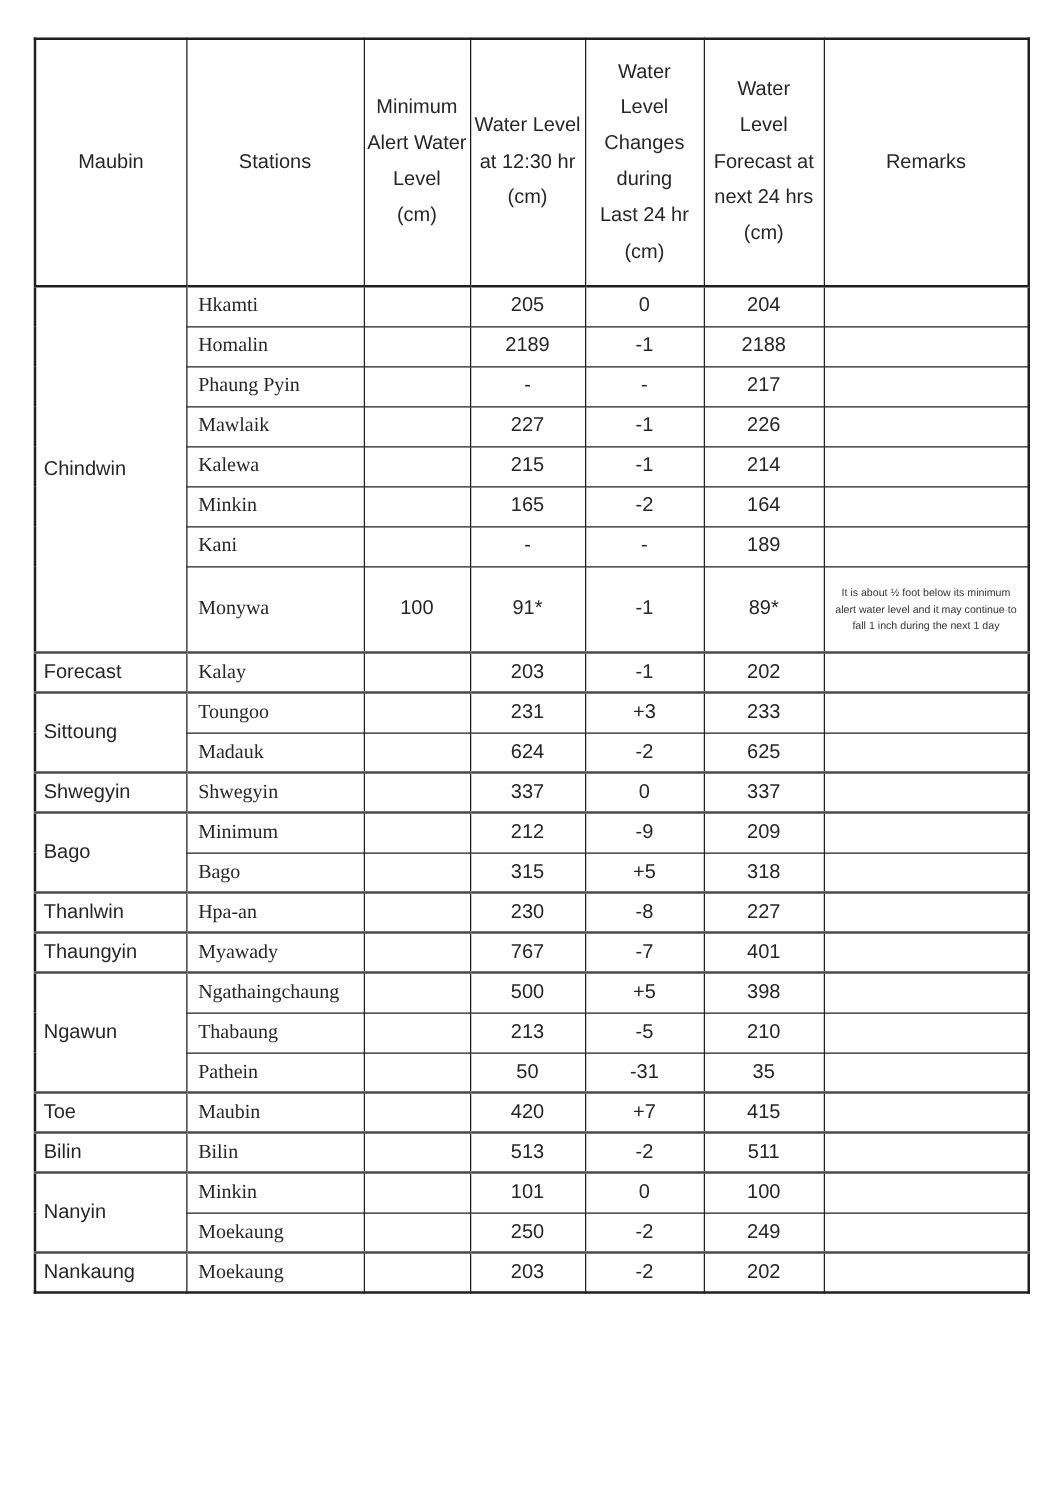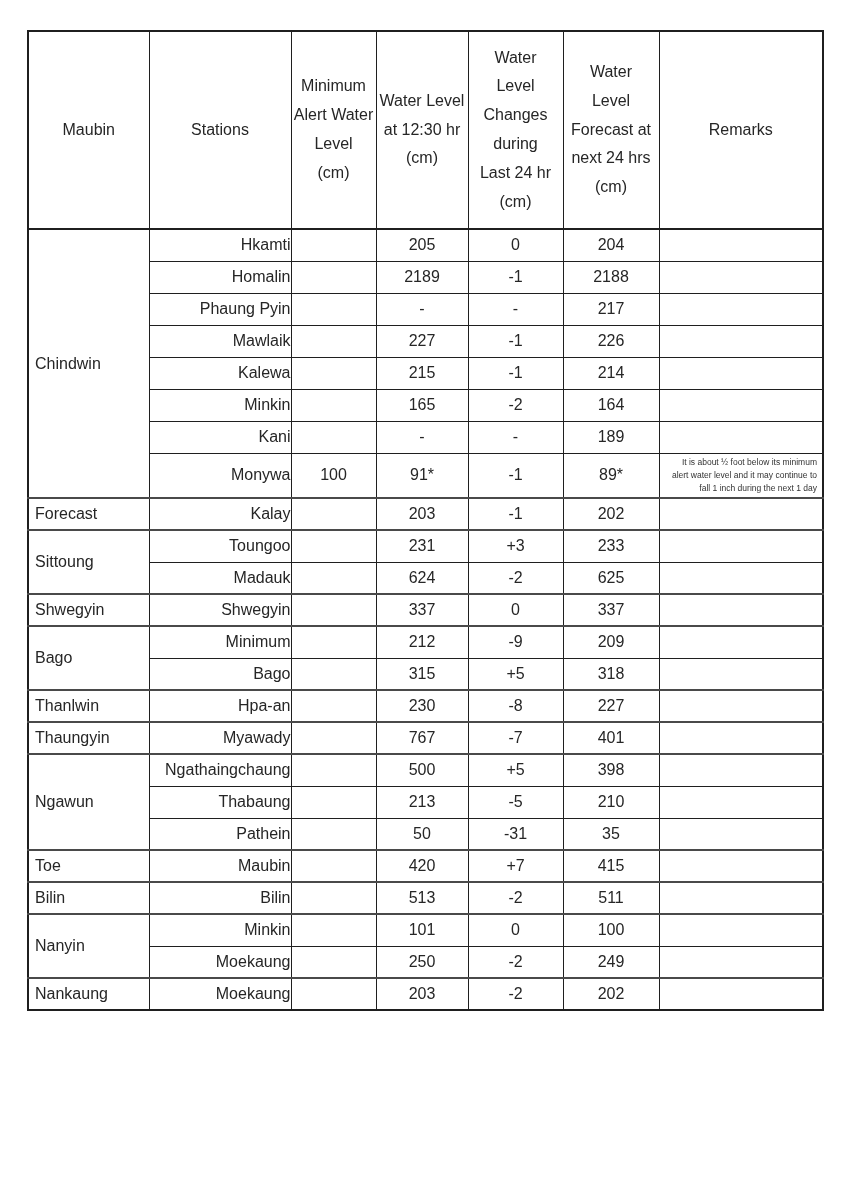--- a/index.html
+++ b/index.html
@@ -32,30 +32,30 @@
     text-align: center;
     white-space: pre-line;
     line-height: 1.8;
     padding: 0 1px;
     border-bottom: 2px solid #1f1f1f;
   }
   .wl-table tbody tr { height: 32px; }
   .wl-table tbody tr.group-start td { border-top: 2px solid #4a4a4a; }
 
   td.river-cell   { text-align: left; padding-left: 6px; margin-top: 23px; }
-  td.station-cell { text-align: right; padding-left: 9px; }
+  td.station-cell { text-align: left; padding-left: 9px; font-family: Liberation Serif, serif; }
   td.min-alert-cell,
   td.water-level-cell,
   td.change-cell,
   td.forecast-cell { text-align: center; padding: 0 2px; }
   td.remarks-cell {
-    text-align: right;
+    text-align: center;
     font-size: 8.5px;
     line-height: 1.55;
-    padding: 2px 5px;
+    padding: 14px 5px;
     color: #333333;
     margin-left: 20px;
   }
 </style>
 </head>
 <body>
 
 <div class="page">
   <table class="wl-table">
     <colgroup>

